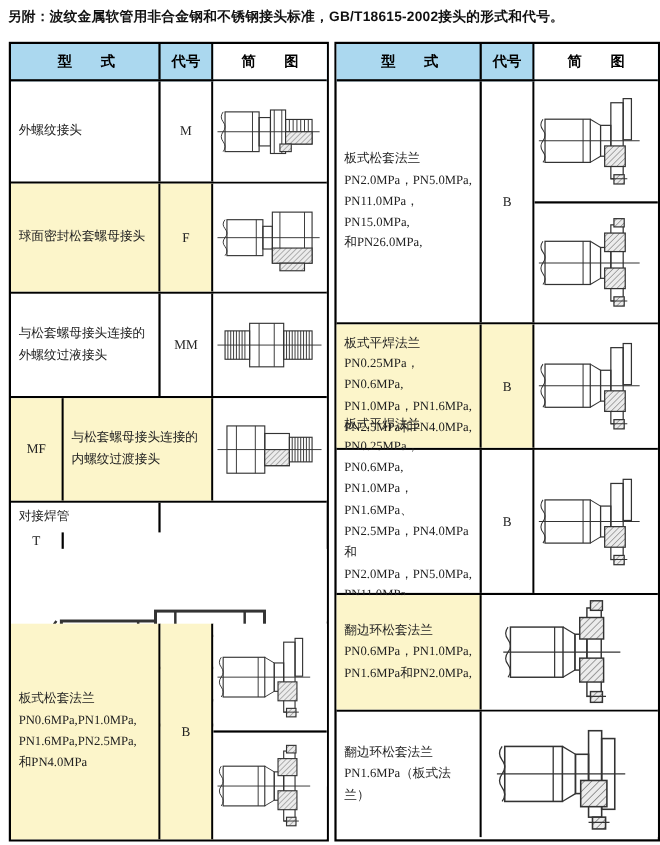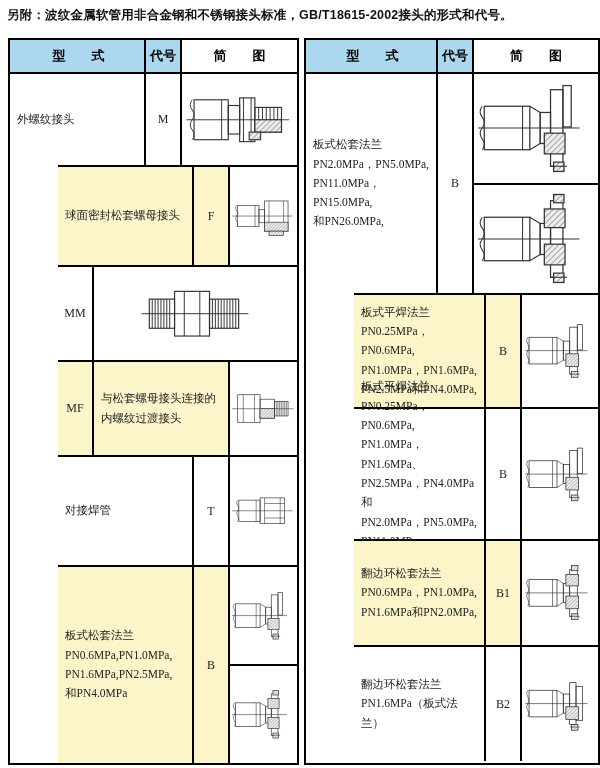--- a/index.html
+++ b/index.html
@@ -17,27 +17,27 @@
   .tbl{border:2px solid var(--line);background:#fff;}
   .lt{width:287px;}
   .rt{width:292px;}
   .hdr{display:flex;height:32px;background:var(--blue);border-bottom:2px solid var(--line);}
   .hdr .hc{box-sizing:border-box;display:flex;align-items:center;justify-content:center;
            font-size:13px;font-weight:bold;color:#000000;white-space:pre;}
   .c{box-sizing:border-box;}
   .ct{border-right:2px solid var(--line);display:flex;align-items:center;
       padding:4px 4px 4px 7px;font-size:11.5px;line-height:1.68;white-space:pre-line;
       color:var(--ink);}
-  .cc{width:36px;border-right:2px solid var(--line);display:flex;align-items:center;
+  .cc{width:48px;border-right:2px solid var(--line);display:flex;align-items:center;
       justify-content:center;font-size:12px;color:var(--ink);}
   .cd{flex:1;display:flex;flex-direction:column;background:#fff;}
   .lt .ct{width:136px;}
   .rt .ct{width:132px;}
   .row{display:flex;}
-  .rows .row + .row{border-top:2px solid var(--line);margin-left:48px;}
+  .rows .row + .row{border-top:2px solid var(--line);}
   .row.hl .ct,.row.hl .cc{background:var(--yellow);}
   .sub{flex:1;display:flex;align-items:center;justify-content:center;overflow:hidden;}
   .sub.sep{border-top:2px solid var(--line);}
   .sub svg{width:96%;height:94%;}
 </style>
 </head>
 <body>
 
 <svg width="0" height="0" style="position:absolute" aria-hidden="true">
   <defs>
@@ -101,20 +101,21 @@
                   <rect x="60" y="18" width="42" height="54" fill="none" stroke="#333" stroke-width="1.2"></rect>
                   <line x1="68" y1="18" x2="68" y2="72" stroke="#333" stroke-width="1"></line>
                   <line x1="94" y1="18" x2="94" y2="72" stroke="#333" stroke-width="1"></line>
                   <rect x="60" y="56" width="42" height="16" fill="url(#hatch)" stroke="#333" stroke-width="1.2"></rect>
                   <rect x="68" y="72" width="26" height="8" fill="url(#hatch)" stroke="#333" stroke-width="1.2"></rect>
                 </svg>
               </div>
             </div>
           </div>
           <div class="row" style="height: 93px;">
+            <div class="c ct">与松套螺母接头连接的外螺纹过液接头</div>
             <div class="c cc">MM</div>
             <div class="c cd">
               <div class="sub">
                 <svg viewBox="0 0 115 90" preserveAspectRatio="xMidYMid meet">
                   <line x1="2" y1="45" x2="112" y2="45" stroke="#333" stroke-width="1"></line>
                   <rect x="10" y="30" width="26" height="30" fill="none" stroke="#333" stroke-width="1.2"></rect>
                   <line x1="13" y1="30" x2="13" y2="60" stroke="#333" stroke-width="1"></line>
                   <line x1="16" y1="30" x2="16" y2="60" stroke="#333" stroke-width="1"></line>
                   <line x1="19" y1="30" x2="19" y2="60" stroke="#333" stroke-width="1"></line>
                   <line x1="22" y1="30" x2="22" y2="60" stroke="#333" stroke-width="1"></line>
@@ -155,21 +156,21 @@
                   <line x1="84" y1="32" x2="84" y2="58" stroke="#333" stroke-width="1"></line>
                   <line x1="87" y1="32" x2="87" y2="58" stroke="#333" stroke-width="1"></line>
                   <line x1="90" y1="32" x2="90" y2="58" stroke="#333" stroke-width="1"></line>
                   <line x1="93" y1="32" x2="93" y2="58" stroke="#333" stroke-width="1"></line>
                   <line x1="96" y1="32" x2="96" y2="58" stroke="#333" stroke-width="1"></line>
                   <line x1="99" y1="32" x2="99" y2="58" stroke="#333" stroke-width="1"></line>
                 </svg>
               </div>
             </div>
           </div>
-          <div class="row" style="height: 108px;">
+          <div class="row" style="height: 108px; flex-direction: column;">
             <div class="c ct">对接焊管</div>
             <div class="c cc">T</div>
             <div class="c cd">
               <div class="sub">
                 <svg viewBox="0 0 115 90" preserveAspectRatio="xMidYMid meet">
                   <line x1="2" y1="45" x2="110" y2="45" stroke="#333" stroke-width="1"></line>
                   <path d="M 12 26 q -4 4.75 0 9.5 q 4 4.75 0 9.5 q -4 4.75 0 9.5 q 4 4.75 0 9.5" stroke="#333" stroke-width="1" fill="none"></path>
                   <rect x="14" y="26" width="38" height="38" fill="none" stroke="#333" stroke-width="1.2"></rect>
                   <line x1="45" y1="26" x2="45" y2="64" stroke="#333" stroke-width="1"></line>
                   <rect x="52" y="22" width="44" height="46" fill="none" stroke="#333" stroke-width="1.2"></rect>
@@ -330,21 +331,20 @@
                   <rect x="75" y="78" width="10" height="9" fill="url(#hatch)" stroke="#333" stroke-width="1.2"></rect>
                   <line x1="72" y1="82" x2="88" y2="82" stroke="#333" stroke-width="1"></line>
                 </svg>
               </div>
             </div>
           </div>
           <div class="row hl" style="height: 104px;">
             <div class="c ct">翻边环松套法兰
 PN0.6MPa，PN1.0MPa,
 PN1.6MPa和PN2.0MPa,</div>
-            <div class="c cc">B1</div>
             <div class="c cd">
               <div class="sub">
                 <svg viewBox="0 0 115 90" preserveAspectRatio="xMidYMid meet">
                   <line x1="2" y1="45" x2="100" y2="45" stroke="#333" stroke-width="1"></line>
                   <path d="M 6 24 q -4 5.25 0 10.5 q 4 5.25 0 10.5 q -4 5.25 0 10.5 q 4 5.25 0 10.5" stroke="#333" stroke-width="1" fill="none"></path>
                   <rect x="8" y="24" width="44" height="42" fill="none" stroke="#333" stroke-width="1.2"></rect>
                   <line x1="45" y1="24" x2="45" y2="66" stroke="#333" stroke-width="1"></line>
                   <line x1="52" y1="24" x2="62" y2="30" stroke="#333" stroke-width="1"></line>
                   <line x1="52" y1="66" x2="62" y2="60" stroke="#333" stroke-width="1"></line>
                   <line x1="62" y1="30" x2="62" y2="60" stroke="#333" stroke-width="1"></line>
@@ -355,21 +355,20 @@
                   <rect x="66" y="50" width="20" height="20" fill="url(#hatch)" stroke="#333" stroke-width="1.2"></rect>
                   <rect x="75" y="78" width="10" height="9" fill="url(#hatch)" stroke="#333" stroke-width="1.2"></rect>
                   <line x1="72" y1="82" x2="88" y2="82" stroke="#333" stroke-width="1"></line>
                 </svg>
               </div>
             </div>
           </div>
           <div class="row" style="height: 114px;">
             <div class="c ct">翻边环松套法兰
 PN1.6MPa（板式法兰）</div>
-            <div class="c cc">B2</div>
             <div class="c cd">
               <div class="sub">
                 <svg viewBox="0 0 115 90" preserveAspectRatio="xMidYMid meet">
                   <line x1="2" y1="45" x2="100" y2="45" stroke="#333" stroke-width="1"></line>
                   <path d="M 6 24 q -4 5.25 0 10.5 q 4 5.25 0 10.5 q -4 5.25 0 10.5 q 4 5.25 0 10.5" stroke="#333" stroke-width="1" fill="none"></path>
                   <rect x="8" y="24" width="44" height="42" fill="none" stroke="#333" stroke-width="1.2"></rect>
                   <line x1="45" y1="24" x2="45" y2="66" stroke="#333" stroke-width="1"></line>
                   <line x1="52" y1="24" x2="62" y2="30" stroke="#333" stroke-width="1"></line>
                   <line x1="52" y1="66" x2="62" y2="60" stroke="#333" stroke-width="1"></line>
                   <line x1="62" y1="30" x2="62" y2="60" stroke="#333" stroke-width="1"></line>

